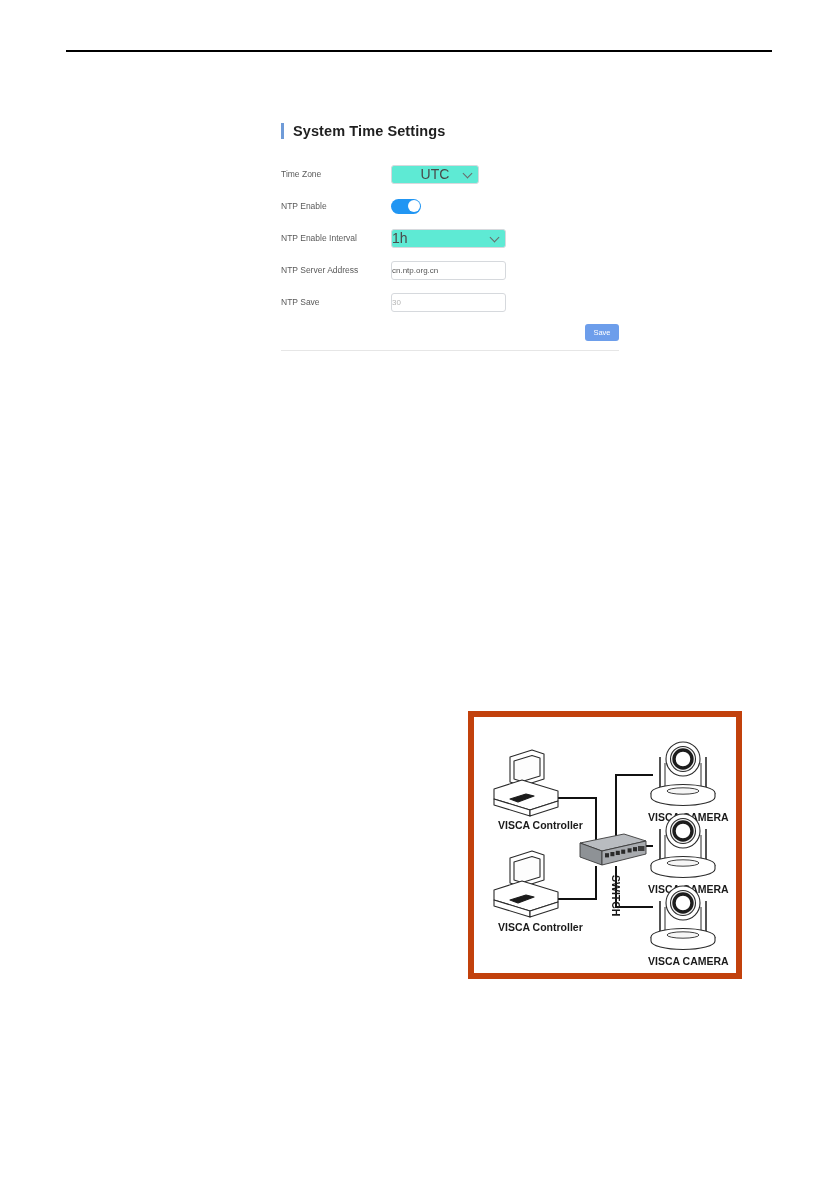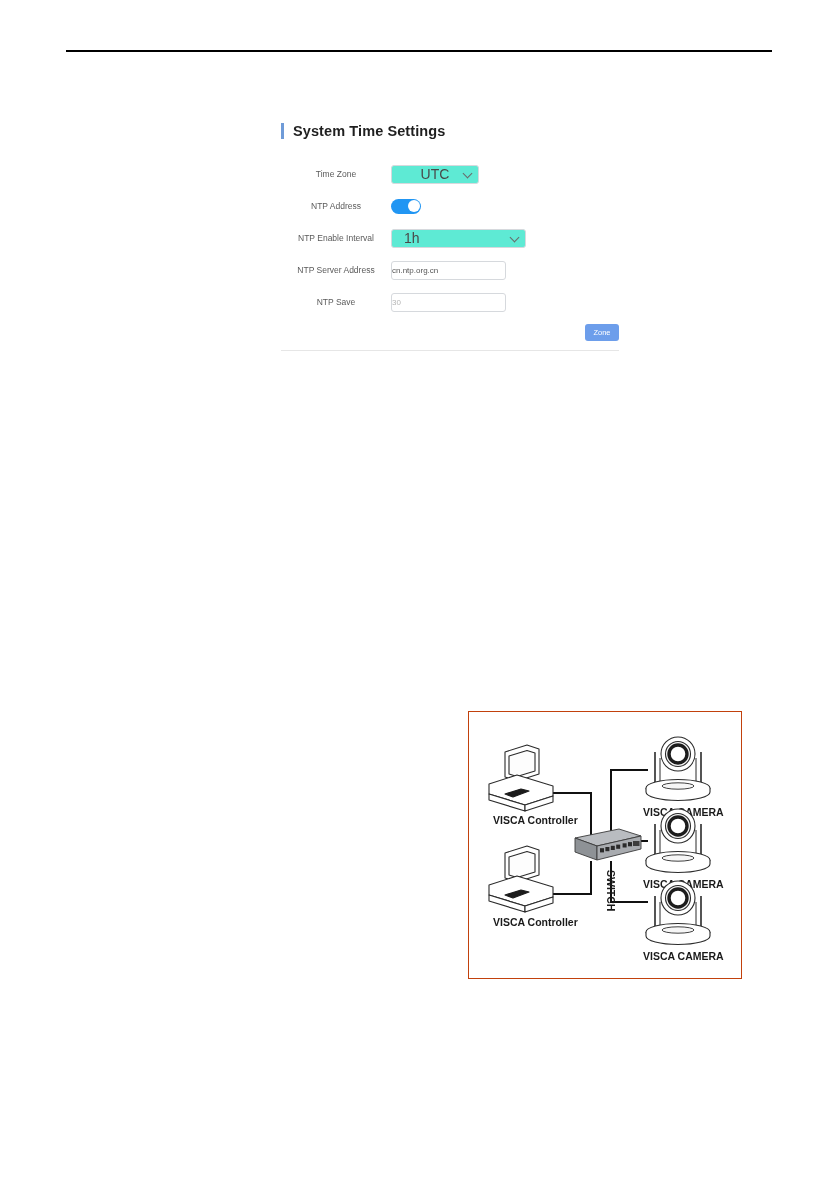--- a/index.html
+++ b/index.html
@@ -51,21 +51,20 @@
     color: #1f1f1f;
     letter-spacing: 0.1px;
     white-space: nowrap;
   }
 
   .form-row {
     display: flex;
     align-items: center;
     height: 20px;
     margin-bottom: 12px;
-    text-align: center;
   }
   .form-label {
     width: 110px;
     flex: 0 0 110px;
     font-size: 8.5px;
     color: #5a5a5a;
     white-space: nowrap;
   }
   .field-area {
     flex: 1;
@@ -84,22 +83,22 @@
     display: flex;
     align-items: center;
     font-size: 14px;
     color: #4a4a4a;
   }
   .ui-select.tz {
     width: 88px;
     justify-content: center;
   }
   .ui-select.interval {
-    width: 135px;
-    padding-left: 12px;
+    width: 115px;
+    padding-left: 0;
   }
   .select-caret {
     position: absolute;
     right: 7px;
     top: 50%;
     width: 6px;
     height: 6px;
     margin-top: -4px;
     border-right: 1.2px solid #6a6a6a;
     border-bottom: 1.2px solid #6a6a6a;
@@ -167,21 +166,21 @@
     border-top: 1px solid #e6e6e6;
   }
 
   
   .diagram {
     position: absolute;
     left: 468px;
     top: 711px;
     width: 274px;
     height: 268px;
-    border: 1px solid #c2410c;
+    border: 6px solid #c2410c;
     background: #ffffff;
     box-sizing: border-box;
   }
   .diagram svg { display: block; }
   .dg-label {
     font-family: "Liberation Sans", sans-serif;
     font-weight: bold;
     fill: #1a1a1a;
   }
 </style>
@@ -201,21 +200,21 @@
     <div class="form-label">Time Zone</div>
     <div class="field-area">
       <div class="ui-select tz">
         <span>UTC</span>
         <span class="select-caret"></span>
       </div>
     </div>
   </div>
 
   <div class="form-row">
-    <div class="form-label">NTP Address</div>
+    <div class="form-label">NTP Enable</div>
     <div class="field-area">
       <div class="ui-toggle">
         <div class="knob"></div>
       </div>
     </div>
   </div>
 
   <div class="form-row">
     <div class="form-label">NTP Enable Interval</div>
     <div class="field-area">
@@ -238,21 +237,21 @@
   <div class="form-row">
     <div class="form-label">NTP Save</div>
     <div class="field-area">
       <div class="ui-input">
         <span class="ph">30</span>
       </div>
     </div>
   </div>
 
   <div class="save-row">
-    <button class="save-btn">Zone</button>
+    <button class="save-btn">Save</button>
   </div>
 
   <div class="card-bottom-rule"></div>
 </div>
 
 <div class="diagram">
   <svg width="272" height="266" viewBox="0 0 272 266" xmlns="http://www.w3.org/2000/svg">
 
     <g stroke="#111111" stroke-width="2" fill="none" stroke-linecap="square">
 

